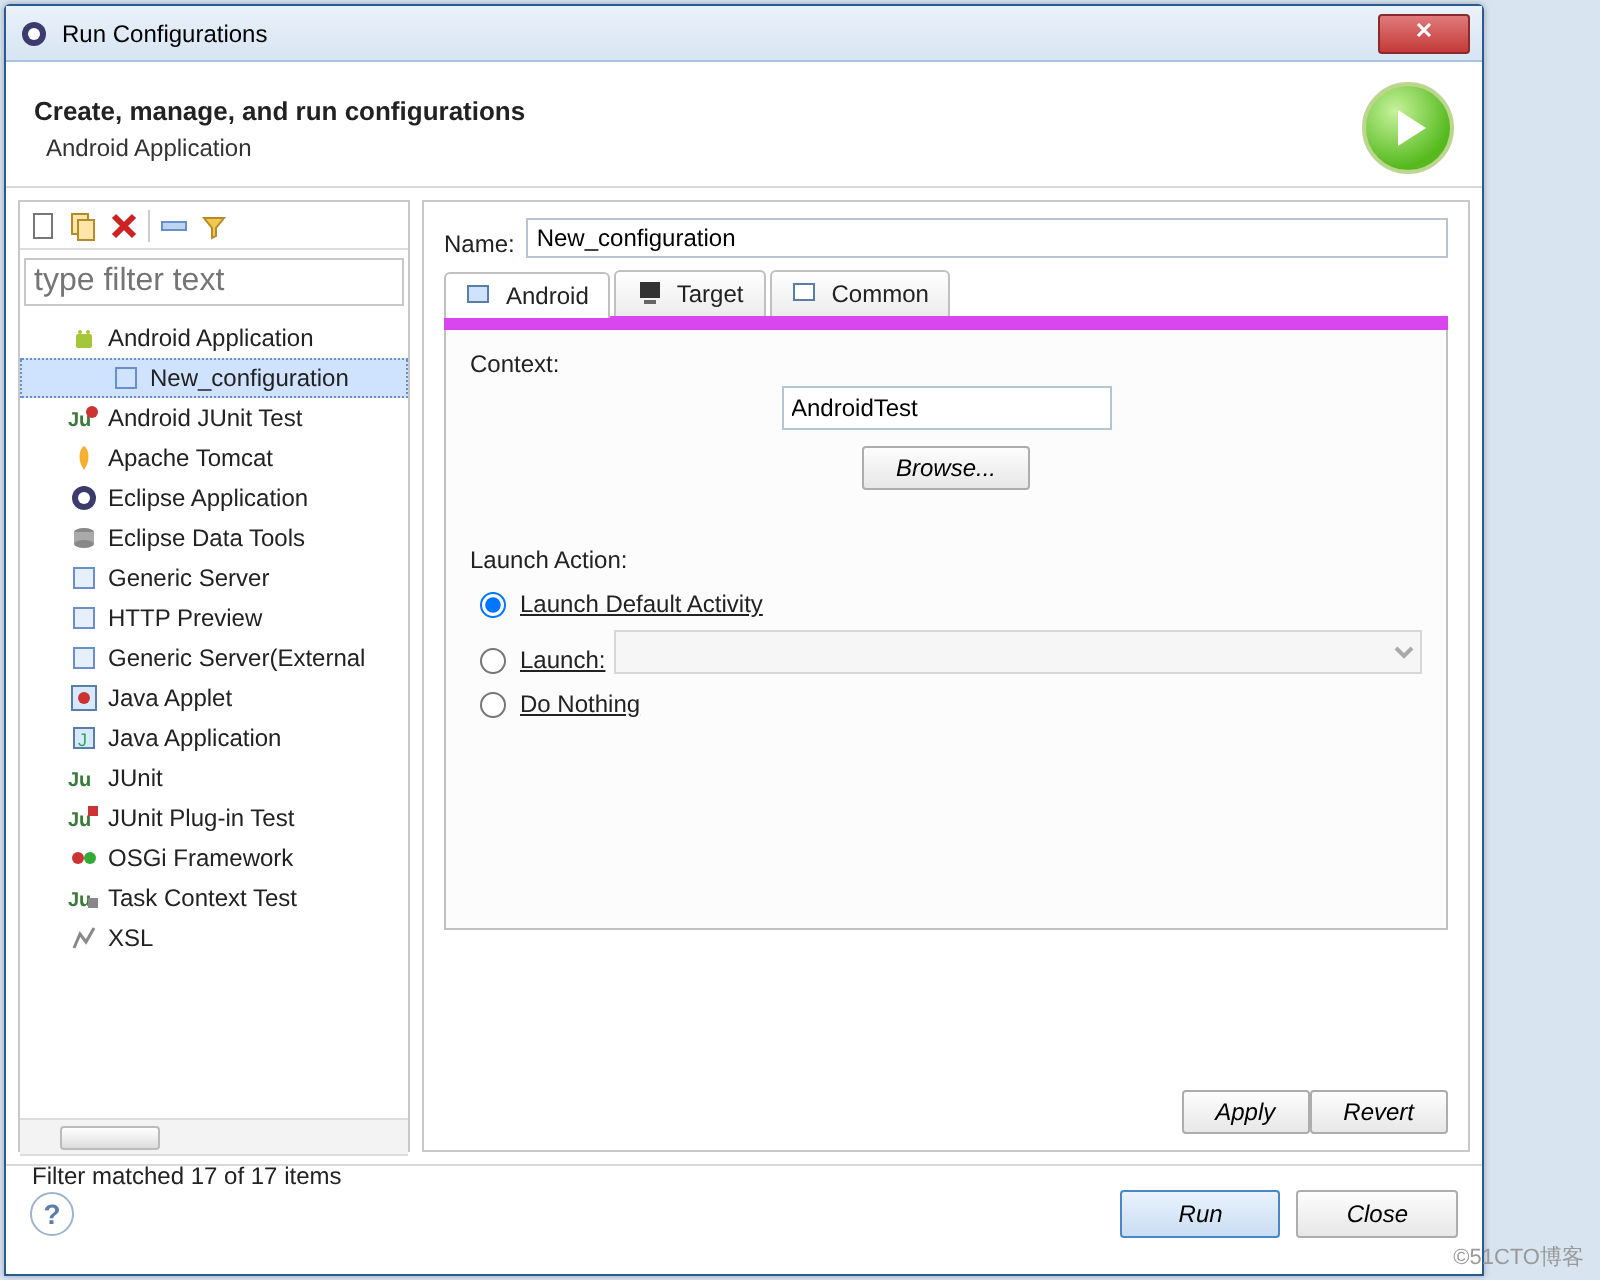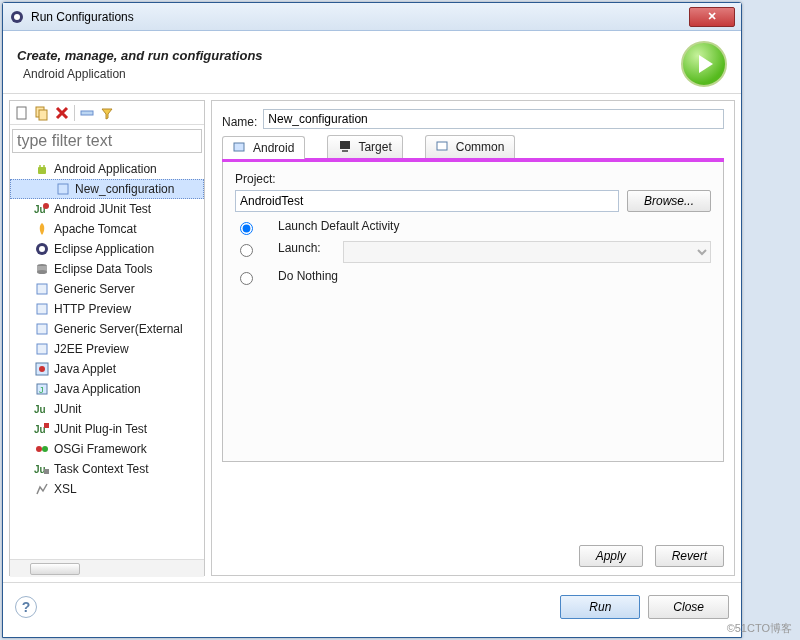--- a/index.html
+++ b/index.html
@@ -3,21 +3,21 @@
 <meta charset="utf-8">
 <style>
 * { box-sizing: border-box; font-family: "Segoe UI", Tahoma, sans-serif; }
 body { margin:0; background:#d9e4f1; width:800px; height:640px; overflow:hidden; color:#222; font-size:12px;}
 .win { width:740px; height:636px; margin:2px; background:#fff; border:1px solid #2a5a92; border-radius:3px 3px 0 0; box-shadow:0 0 3px rgba(0,0,0,.3);}
 .titlebar { height:28px; background:linear-gradient(#eaf2fb,#d7e4f2); border-bottom:1px solid #a9c2e0; display:flex; align-items:center; padding:0 6px;}
 .titlebar .tic { width:16px; height:16px; margin-right:6px; display:inline-block;}
 .titlebar .ttl { font-size:12px; color:#000;}
 .tclose { margin-left:auto; width:46px; height:20px; background:#d65b5b; background:linear-gradient(#e07a7a,#c53a3a); border:1px solid #8a2a2a; border-radius:2px; color:#fff; text-align:center; line-height:17px; font-weight:bold; font-size:11px;}
 .hdr { padding:10px 14px 6px; border-bottom:1px solid #d9d9d9; display:flex; align-items:center;}
-.hdr .ht1 { font-size:13px; font-weight:bold; margin-bottom:4px;font-style:italic;}
+.hdr .ht1 { font-size:13px; font-weight:bold; margin-bottom:4px;}
 .hdr .ht2 { font-size:12px; color:#333; padding-left:6px;}
 .playbtn { margin-left:auto; width:46px; height:46px; border-radius:50%; background:radial-gradient(circle at 35% 30%,#c7f29c,#56ba1e 70%); border:2px solid #bcd68f; display:flex; align-items:center; justify-content:center;}
 .playbtn div{width:0;height:0;border-left:14px solid #fff;border-top:9px solid transparent;border-bottom:9px solid transparent;margin-left:4px;}
 .body { display:flex; height:calc(100% - 28px - 70px - 48px); padding:6px;}
 .left { width:196px; border:1px solid #c8c8c8;}
 .tb { height:24px; border-bottom:1px solid #ddd; display:flex; align-items:center; padding:0 4px; gap:4px;}
 .tbic{width:16px;height:16px;display:inline-block;}
 .filter{width:100%;border:1px solid #c8c8c8;padding:2px 4px;font-size:16px;color:#888;margin:2px 0;}
 .tree{overflow:hidden; height:calc(100% - 72px); padding:2px 0;}
 .node{display:flex;align-items:center;height:20px;padding-left:24px;white-space:nowrap;gap:4px;}
@@ -25,32 +25,32 @@
 .node.sel{background:#cfe3ff;border:1px dotted #6a8fce;}
 .nic{width:16px;height:16px;display:inline-block;flex-shrink:0;}
 .node span{font-size:12px;}
 .scr{height:18px;border-top:1px solid #ddd;background:#f3f3f3;display:flex;align-items:center;}
 .scr .thumb{width:50px;height:12px;background:linear-gradient(#fff,#ddd);border:1px solid #bbb;border-radius:2px;margin-left:20px;}
 .fstat{padding:3px 6px;font-size:12px;border-top:1px solid #ddd;}
 .right { flex:1; margin-left:6px; border:1px solid #c8c8c8; padding:8px 10px; background:#fff; position:relative;}
 .row{display:flex;align-items:flex-end;margin-bottom:6px;gap:6px;}
 .row label{font-size:12px;}
 .row input[type=text]{flex:1;border:1px solid #b7c4d1;padding:2px 4px;font-size:12px;background:#fff;}
-.tabs{display:flex;border-bottom:4px solid #d946ef;margin-top:4px;gap:20px;}
+.tabs{display:flex;border-bottom:7px solid #d946ef;margin-top:4px;}
 .tab{display:flex;align-items:center;gap:4px;padding:3px 10px;border:1px solid #c0c0c0;border-bottom:none;background:linear-gradient(#fff,#ececec);border-radius:3px 3px 0 0;margin-right:2px;font-size:12px;}
 .tab.act{background:#fff;position:relative;top:1px;}
 .panel{border:1px solid #c0c0c0;border-top:none;padding:10px 12px;background:#fcfcfc;min-height:300px;}
 .plab{font-size:12px;margin-bottom:4px;}
-.prow{display:flex;align-items:center;gap:8px;margin-bottom:7px;}
+.prow{display:flex;align-items:center;gap:8px;margin-bottom:28px;flex-direction:column;}
 .prow input[type=text]{flex:1;border:1px solid #b5c4d6;padding:3px 4px;font-size:12px;}
 .btn{border:1px solid #adadad;background:linear-gradient(#fdfdfd,#e7e7e7);padding:3px 16px;font-size:12px;border-radius:2px;cursor:pointer;font-style:italic;}
 .btn.prim{border:1px solid #4a87c7;background:linear-gradient(#eaf3fd,#c9ddf3);}
-.optrow{display:flex;align-items:flex-start;gap:22px;margin:6px 0;font-size:12px;}
+.optrow{display:flex;align-items:flex-end;gap:4px;margin:6px 0;font-size:12px;text-decoration:underline;}
 .optrow select{flex:1;border:1px solid #c8c8c8;background:#f4f4f4;padding:2px;font-size:12px;color:#888;}
-.abar{position:absolute;bottom:8px;right:10px;display:flex;gap:12px;}
+.abar{position:absolute;bottom:8px;right:10px;display:flex;gap:0;}
 .footer{height:48px;border-top:1px solid #d9d9d9;display:flex;align-items:center;padding:0 12px;}
 .help{width:22px;height:22px;border:1px solid #9db4cd;border-radius:50%;color:#5a7ea8;font-weight:bold;text-align:center;line-height:20px;font-size:14px;}
 .footer .btns{margin-left:auto;display:flex;gap:8px;}
 .credit{position:absolute;bottom:4px;right:8px;color:#999;font-size:11px;text-align:right;}
 svg{display:block;}
 </style>
 </head>
 <body>
 
 <div class="win">
@@ -182,28 +182,20 @@
             <span class="nic">
               <svg width="16" height="16">
                 <rect x="3" y="3" width="10" height="10" fill="#e7effa" stroke="#6a8fce"></rect>
               </svg>
             </span>
             <span>Generic Server(External</span>
           </div>
           <div class="node">
             <span class="nic">
               <svg width="16" height="16">
-                <rect x="3" y="3" width="10" height="10" fill="#e7effa" stroke="#6a8fce"></rect>
-              </svg>
-            </span>
-            <span>J2EE Preview</span>
-          </div>
-          <div class="node">
-            <span class="nic">
-              <svg width="16" height="16">
                 <rect x="2" y="2" width="12" height="12" fill="#d7e9ff" stroke="#5a7ea8"></rect>
                 <circle cx="8" cy="8" r="3" fill="#c33"></circle>
               </svg>
             </span>
             <span>Java Applet</span>
           </div>
           <div class="node">
             <span class="nic">
               <svg width="16" height="16">
                 <rect x="3" y="3" width="10" height="10" fill="#d7e9ff" stroke="#5a7ea8"></rect>
@@ -252,20 +244,21 @@
               <svg width="16" height="16">
                 <path d="M3 13 L6 6 L9 10 L13 3" stroke="#888" fill="none" stroke-width="1.5"></path>
               </svg>
             </span>
             <span>XSL</span>
           </div>
         </div>
      <div class="scr">
           <div class="thumb"></div>
         </div>
+     <div class="fstat">Filter matched 17 of 17 items</div>
    </div>
 
    <div class="right">
      <div class="row">
        <label>Name:</label>
        <input type="text" value="New_configuration" style="">
      </div>
      <div class="tabs">
        <div class="tab act">
             <span class="nic">
@@ -287,25 +280,26 @@
        <div class="tab">
             <span class="nic">
               <svg width="14" height="14">
                 <rect x="1" y="3" width="10" height="8" fill="#fff" stroke="#5a7ea8"></rect>
               </svg>
             </span>
             <span>Common</span>
           </div>
      </div>
      <div class="panel">
-       <div class="plab">Project:</div>
+       <div class="plab">Context:</div>
        <div class="prow">
          <input type="text" value="AndroidTest" style="">
          <button class="btn">Browse...</button>
        </div>
+       <div class="plab">Launch Action:</div>
        <div class="optrow">
             <input type="radio" name="la" checked="" style="">
             <span>Launch Default Activity</span>
           </div>
        <div class="optrow">
             <input type="radio" name="la" style="">
             <span>Launch:</span>
             <select disabled=""><option></option></select>
           </div>
        <div class="optrow">

